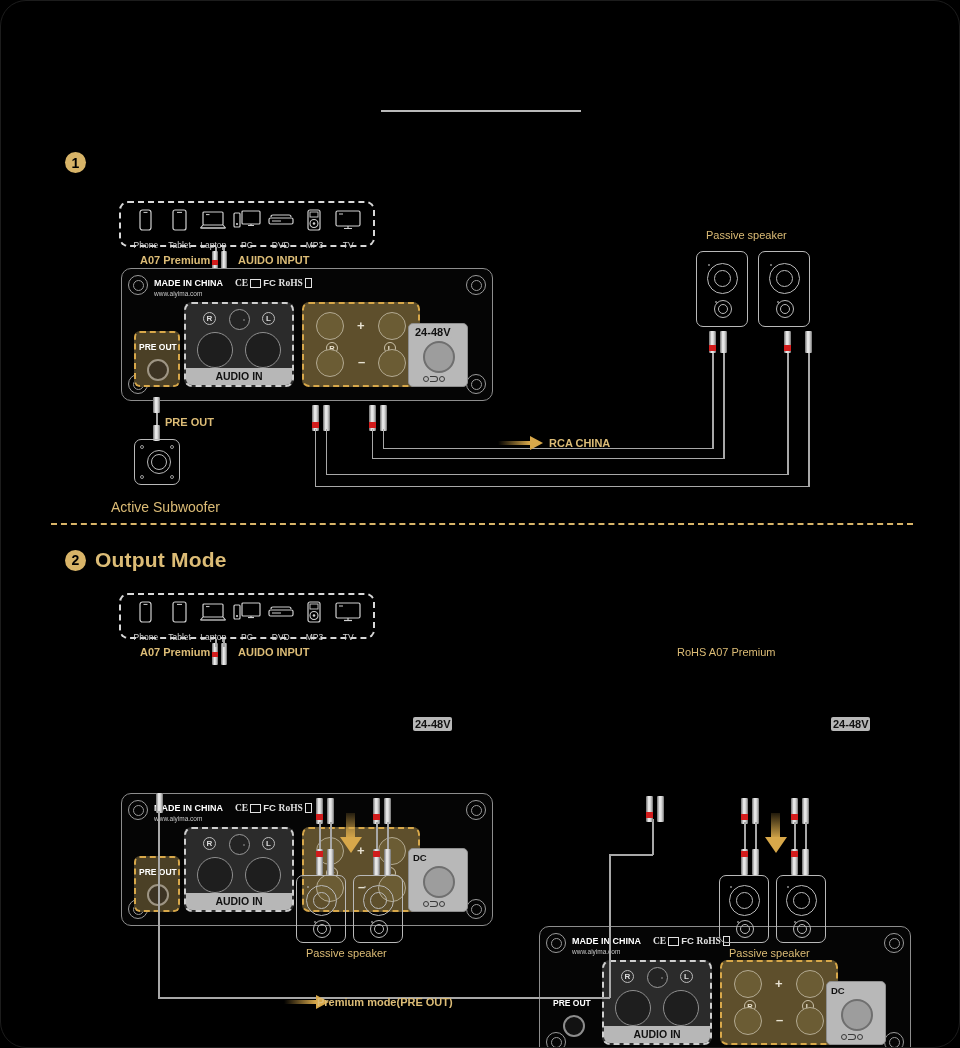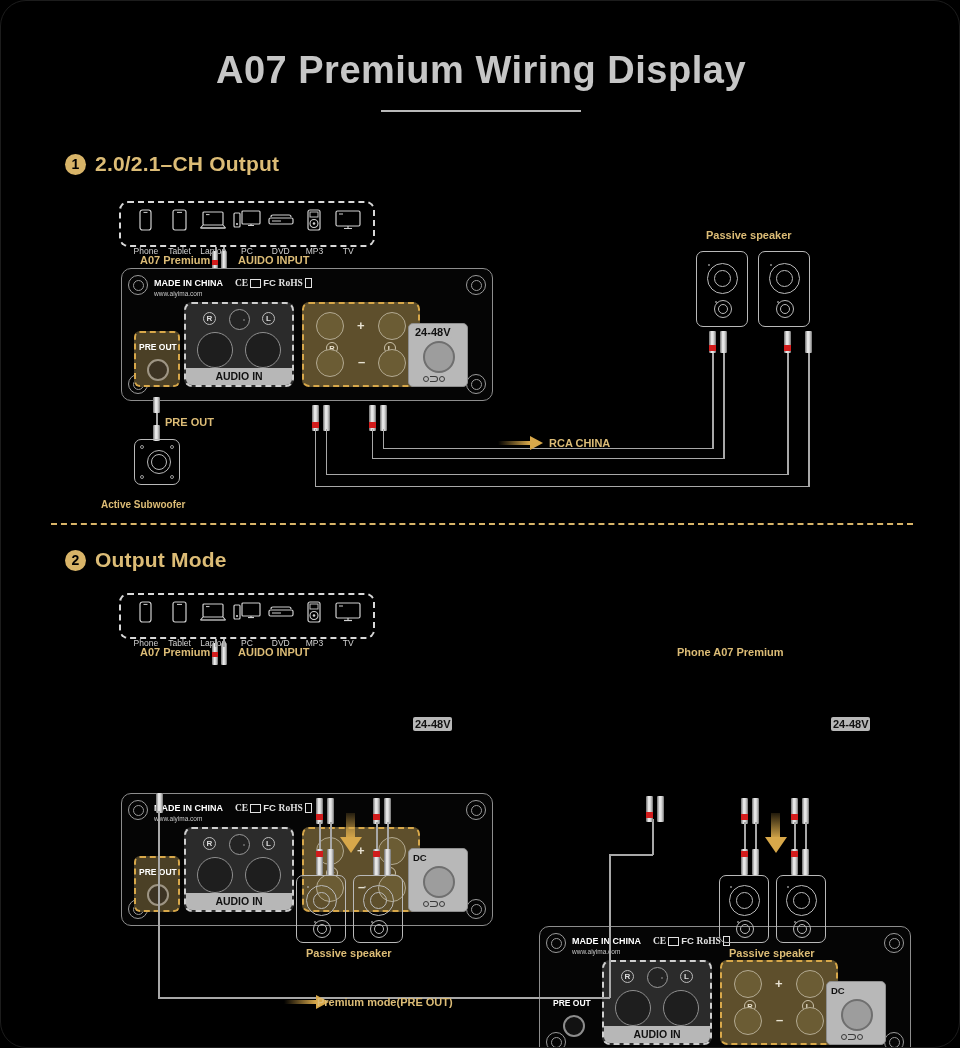--- a/index.html
+++ b/index.html
@@ -55,21 +55,21 @@
   .src-box {
     border: 2px dashed #d8d8d8;
     border-radius: 9px;
     height: 46px;
     display: flex; align-items: flex-start;
     padding: 4px 9px 0 9px;
     gap: 2px;
   }
   .src-item { width: 36px; text-align: center; }
   .src-ico { height: 25px; display: flex; align-items: center; justify-content: center; }
-  .src-lbl { font-size: 8.5px; color: #d3d3d3; margin-top: 14px; }
+  .src-lbl { font-size: 8.5px; color: #d3d3d3; margin-top: 8px; }
 
   
   .gold-lbl { color: #dcbc76; font-size: 11px; font-weight: bold; }
 
   
   .amp {
     border: 1.5px solid #8d8d8d;
     border-radius: 10px;
     background: #050505;
     position: relative;
@@ -222,33 +222,31 @@
     position: absolute;
     width: 0; height: 0;
     border-top: 16px solid #d8a84a;
     border-left: 11px solid transparent;
     border-right: 11px solid transparent;
   }
   .arrow-down-tail {
     position: absolute; width: 9px;
     background: linear-gradient(to bottom, rgba(216,168,74,0.15), #d8a84a);
   }
-  .caption { position: absolute; color: #dcbc76; font-weight: bold; }
+  .caption { position: absolute; color: #dcbc76; font-weight: normal; }
 </style>
 </head>
 <body>
 
 <div id="root">
 
-  <div class="abs" id="title">A07 Premium Wiring Display</div>
   <div class="abs" id="title-rule"></div>
 
   <div class="abs sec-head" style="left:64px; top:151px;">
     <span class="badge">1</span>
-    <span class="sec-title">2.0/2.1–CH Output</span>
   </div>
 
   <div class="abs src-box" id="src1" style="left:118px; top:200px; width:256px;">
       <div class="src-item">
         <div class="src-ico">
           <svg width="13" height="22" viewBox="0 0 13 22">
             <rect x="1" y="1" width="11" height="20" rx="2.5" fill="none" stroke="#d0d0d0" stroke-width="1.2"></rect>
             <line x1="4.5" y1="3.4" x2="8.5" y2="3.4" stroke="#d0d0d0" stroke-width="1"></line>
           </svg>
         </div>
@@ -389,21 +387,21 @@
   <div class="abs gold-lbl" style="left:164px; top:415px;">PRE OUT</div>
 
   <div class="abs" style="left:133px; top:438px; width:46px; height:46px; border:1.5px solid #b9b9b9; border-radius:7px;">
     <div class="abs" style="left:12px; top:10px; width:24px; height:24px; border-radius:50%; border:1.5px solid #b9b9b9;"></div>
     <div class="abs" style="left:16px; top:14px; width:16px; height:16px; border-radius:50%; border:1.5px solid #b9b9b9;"></div>
     <div class="abs" style="left:5px; top:5px; width:4px; height:4px; border-radius:50%; border:1px solid #9a9a9a;"></div>
     <div class="abs" style="right:5px; top:5px; width:4px; height:4px; border-radius:50%; border:1px solid #9a9a9a;"></div>
     <div class="abs" style="left:5px; bottom:5px; width:4px; height:4px; border-radius:50%; border:1px solid #9a9a9a;"></div>
     <div class="abs" style="right:5px; bottom:5px; width:4px; height:4px; border-radius:50%; border:1px solid #9a9a9a;"></div>
   </div>
-  <div class="abs caption" style="left:100px; top:498px; font-size:10px;">Active Subwoofer</div>
+  <div class="abs caption" style="left:110px; top:498px; font-size:14px;">Active Subwoofer</div>
 
   <div class="abs plug" style="left:311px; top:404px; height:26px;">
       <span class="band" style="top:17px;"></span>
     </div>
   <div class="abs plug white" style="left:322px; top:404px; height:26px;"></div>
   <div class="abs plug" style="left:368px; top:404px; height:26px;">
       <span class="band" style="top:17px;"></span>
     </div>
   <div class="abs plug white" style="left:379px; top:404px; height:26px;"></div>
 
@@ -580,21 +578,21 @@
       <div class="dc-jack" style="left:14px; top:17px; width:32px; height:32px;"></div>
       <div class="dc-pol" style="left:14px; bottom:4px;">
           <i></i>
           <b></b>
           <i></i>
         </div>
     </div>
   </div>
   <div class="abs" style="left:412px; top:716px; font-size:11px; font-weight:bold; color:#111; background:#b8b8b8; padding:1px 2px; border-radius:2px;">24-48V</div>
 
-  <div class="abs caption" style="left:676px; top:645px; font-size:11px;">Phone A07 Premium</div>
+  <div class="abs caption" style="left:676px; top:645px; font-size:11px;">RoHS A07 Premium</div>
   <div class="abs amp" id="amp3" style="left:538px; top:659px; width:372px; height:133px;">
     <div class="screw" style="left:6px; top:6px;"></div>
     <div class="screw" style="right:6px; top:6px;"></div>
     <div class="screw" style="left:6px; bottom:6px;"></div>
     <div class="screw" style="right:6px; bottom:6px;"></div>
     <div class="brand" style="left:32px; top:9px; font-size:9px;">MADE IN CHINA</div>
     <div class="certs" style="left:113px; top:8px; font-size:9.5px; font-weight:bold;"><span style="font-family:'Liberation Serif',serif;">CE</span><span style="display:inline-block;width:11px;height:9px;border:1px solid #e2e2e2;margin:0 2px;vertical-align:middle;"></span><span>FC</span> <span style="font-family:'Liberation Serif',serif;">RoHS</span><span style="display:inline-block;width:7px;height:10px;border:1px solid #e2e2e2;margin-left:2px;vertical-align:middle;"></span></div>
     <div class="web" style="left:32px; top:21px; font-size:6.5px;">www.aiyima.com</div>
 
     <div class="preout-box plain" style="left:12px; top:62px; width:46px; height:56px;">

